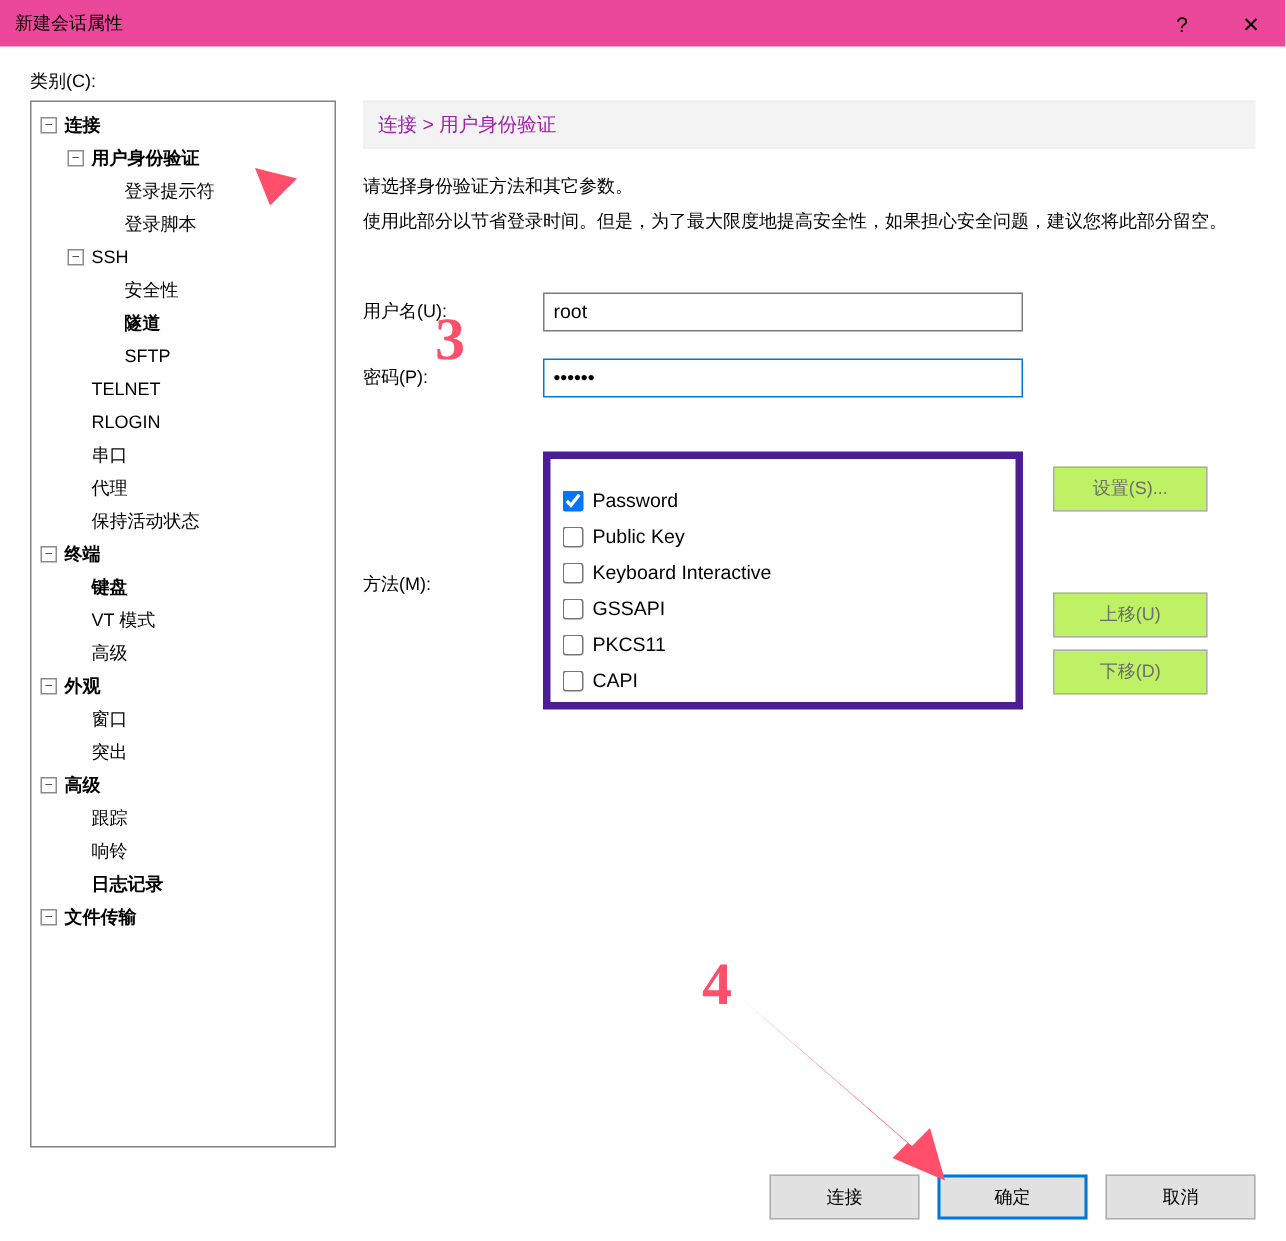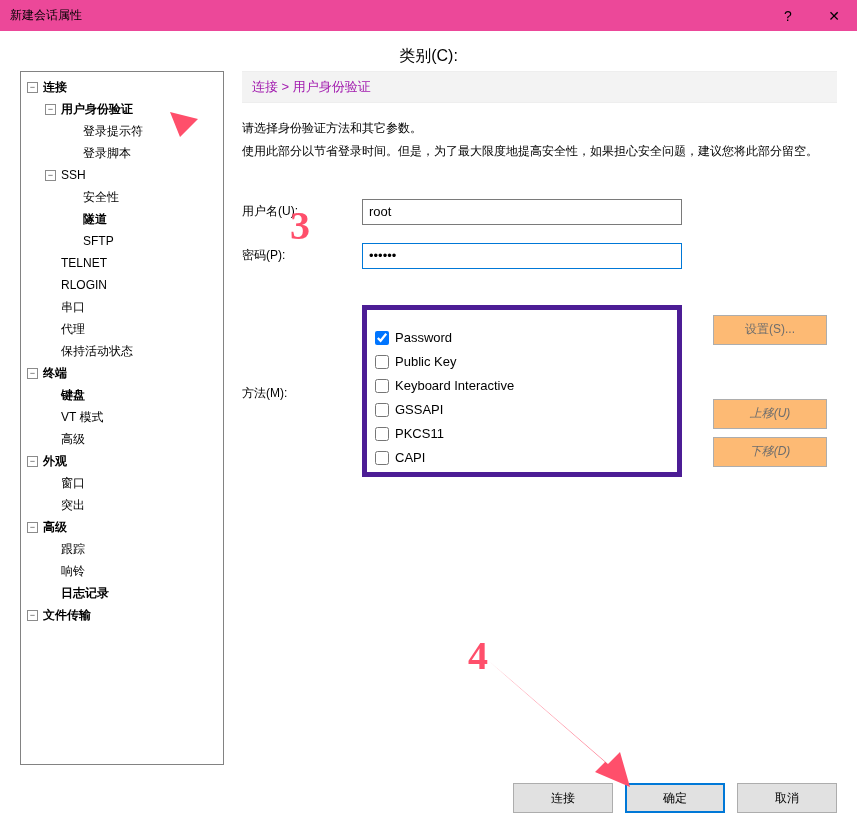--- a/index.html
+++ b/index.html
@@ -5,21 +5,21 @@
 * { box-sizing: border-box; margin: 0; padding: 0; font-family: "Microsoft YaHei", "Segoe UI", Tahoma, sans-serif; }
 html, body { width: 857px; height: 827px; background: #fff; overflow: hidden; }
 
 
 .titlebar { height: 32px; display: flex; align-items: center; padding-left: 10px; font-size: 12px; color: #000; background: #ec4899; border-bottom: 1px solid #fff; }
 .titlebar .spacer { flex: 1; }
 .titlebar .tbtn { width: 46px; height: 32px; display: flex; align-items: center; justify-content: center; font-size: 14px; color: #000; }
 
 
 .dlgbody { padding: 14px 20px 62px 20px; display: flex; flex-direction: column; height: calc(827px - 32px); position: relative; }
-.catlabel { font-size: 16px; margin-bottom: 4px; text-align: center; }
+.catlabel { font-size: 12px; margin-bottom: 4px; }
 
 .columns { display: flex; gap: 18px; flex: 1; min-height: 0; }
 
 
 .treepane { width: 204px; border: 1px solid #828282; background: #fff; font-size: 12px; padding: 4px 2px; overflow: auto; }
 .treepane ul { list-style: none; }
 .treepane li { position: relative; }
 .row { display: flex; align-items: center; height: 22px; white-space: nowrap; }
 .indent0 .row { padding-left: 4px; }
 .indent1 .row { padding-left: 22px; }
@@ -46,22 +46,22 @@
   border: 1px solid #7a7a7a; outline: none;
 }
 
 .methodlbl { width: 120px; padding-top: 6px; }
 .methodrow { display: flex; align-items: center; }
 .methodlist { width: 320px; height: 172px; border: 5px solid #4c1d95; padding: 16px 8px; }
 .methodlist label { display: flex; align-items: center; height: 24px; font-size: 13px; gap: 6px; }
 .methodlist input[type=checkbox] { width: 14px; height: 14px; }
 
 .sidebtns { margin-left: 20px; display: flex; flex-direction: column; gap: 54px; }
-.sidebtns .group2 { display: flex; flex-direction: column; gap: 8px; font-style: italic; }
-.btn { width: 114px; height: 30px; border: 1px solid #adadad; background: #fdba74; font-size: 12px; color: #6d6d6d; display: flex; align-items: center; justify-content: center; cursor: default; margin-left: 11px; }
+.sidebtns .group2 { display: flex; flex-direction: column; gap: 8px; }
+.btn { width: 103px; height: 30px; border: 1px solid #adadad; background: #bef264; font-size: 12px; color: #6d6d6d; display: flex; align-items: center; justify-content: center; cursor: default; }
 
 
 .footer { position: absolute; right: 20px; bottom: 14px; display: flex; gap: 12px; }
 .fbtn { width: 100px; height: 30px; border: 1px solid #adadad; background: #e1e1e1; font-size: 12px; display: flex; align-items: center; justify-content: center; cursor: pointer; }
 .fbtn.primary { border: 2px solid #0078d7; }
 
 
 .anno { position: absolute; pointer-events: none; }
 .anno-num { font-size: 40px; font-weight: bold; color: #ff4f6b; font-family: Georgia, serif; }
 svg.arrow path { fill: #ff4f6b; }

